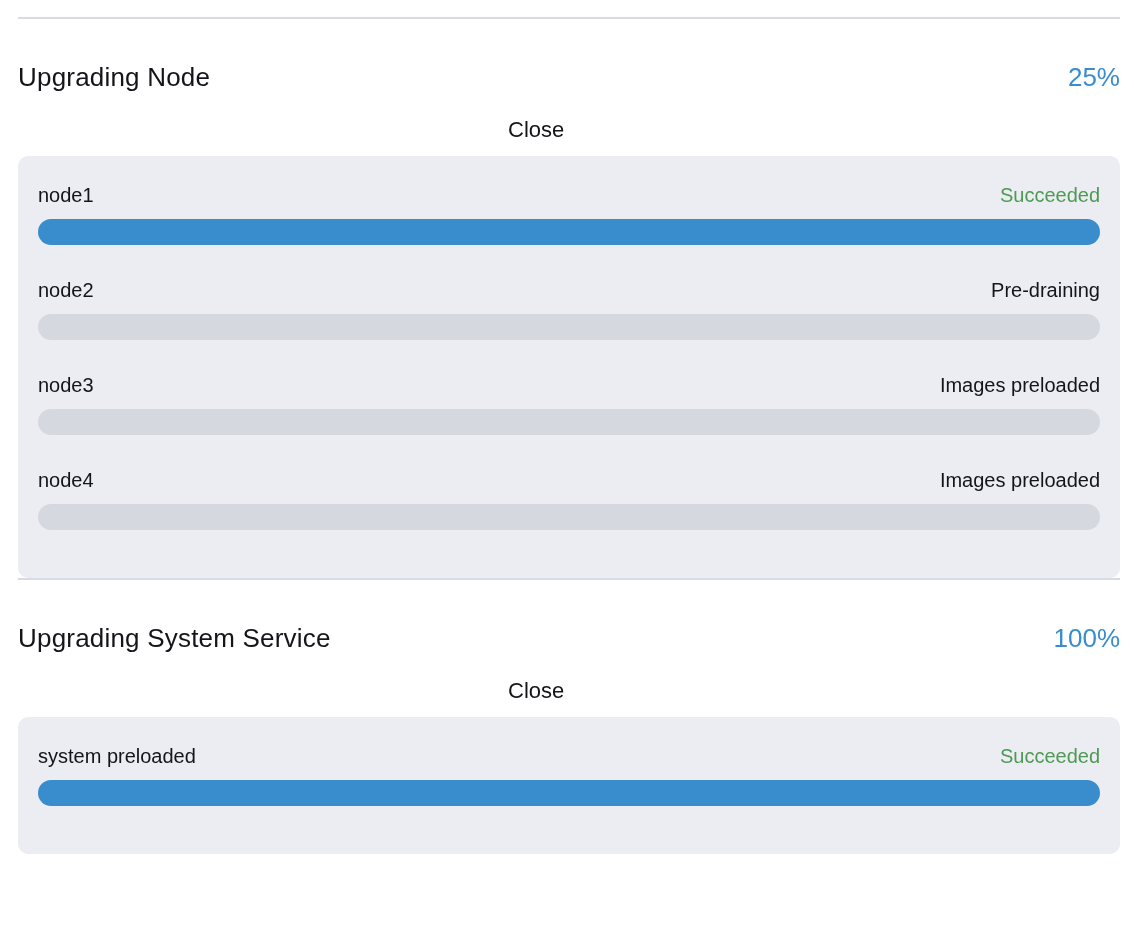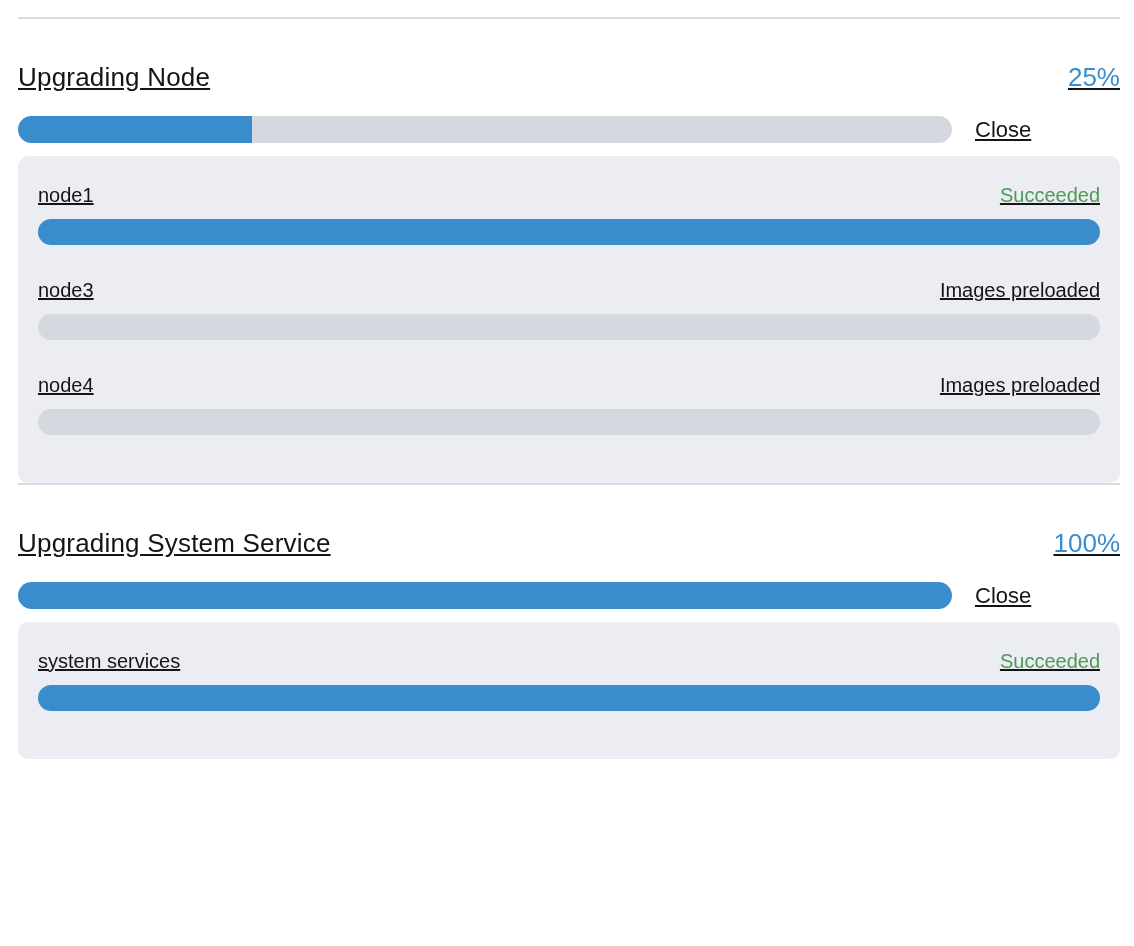--- a/index.html
+++ b/index.html
@@ -13,21 +13,20 @@
   * { box-sizing: border-box; }
   html, body {
     margin: 0;
     background: #ffffff;
     font-family: "Liberation Sans", sans-serif;
     color: var(--text);
   }
   .page {
     width: 1134px;
     padding: 17px 14px 20px 18px;
-    text-decoration: underline;
   }
   .section { }
   .section + .section { }
   .divider {
     height: 0;
     border-top: 2px solid var(--divider);
   }
   .section-header {
     display: flex;
     justify-content: space-between;
@@ -42,20 +41,21 @@
   }
   .section-percent {
     font-size: 26px;
     font-weight: 500;
     color: var(--accent);
   }
   .bar-row {
     display: flex;
     align-items: center;
     margin-bottom: 13px;
+    flex-direction: column;
   }
   .main-track {
     flex: 1;
     height: 27px;
     border-radius: 14px;
     background: var(--track);
     overflow: hidden;
   }
   .main-fill {
     height: 100%;
@@ -117,20 +117,29 @@
   <div class="item-row">
     <div class="item-header">
       <div class="item-name">node1</div>
       <div class="item-status success">Succeeded</div>
     </div>
     <div class="item-track">
       <div class="item-fill" style="width: 100%;"></div>
     </div>
   </div>
 
+  <div class="item-row">
+    <div class="item-header">
+      <div class="item-name">node2</div>
+      <div class="item-status">Pre-draining</div>
+    </div>
+    <div class="item-track">
+      <div class="item-fill" style="width: 0%;"></div>
+    </div>
+  </div>
 
   <div class="item-row">
     <div class="item-header">
       <div class="item-name">node3</div>
       <div class="item-status">Images preloaded</div>
     </div>
     <div class="item-track">
       <div class="item-fill" style="width: 0%;"></div>
     </div>
   </div>
@@ -155,21 +164,21 @@
     </div>
     <div class="bar-row">
       <div class="main-track">
         <div class="main-fill" style="width: 100%;"></div>
       </div>
       <div class="close-button">Close</div>
     </div>
     <div class="panel">
   <div class="item-row">
     <div class="item-header">
-      <div class="item-name">system services</div>
+      <div class="item-name">system preloaded</div>
       <div class="item-status success">Succeeded</div>
     </div>
     <div class="item-track">
       <div class="item-fill" style="width: 100%;"></div>
     </div>
   </div>
 </div>
   </div>
 </div>
 

